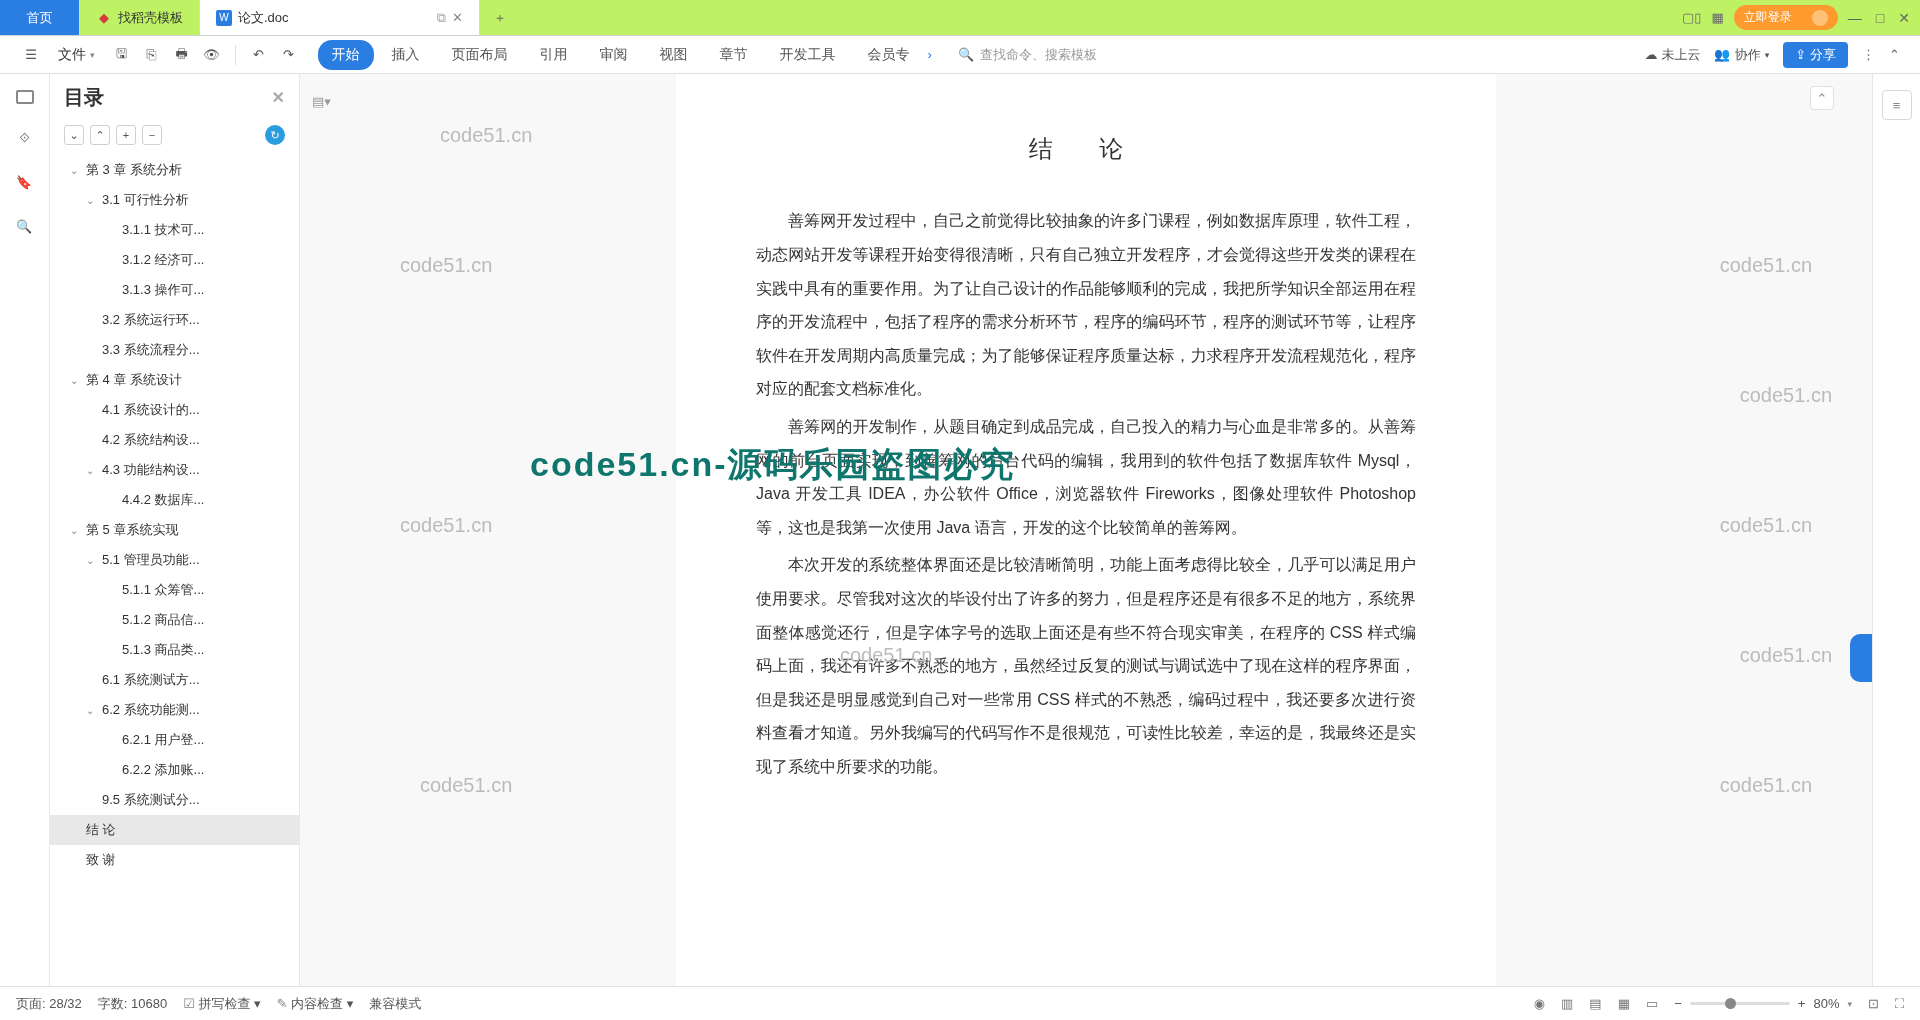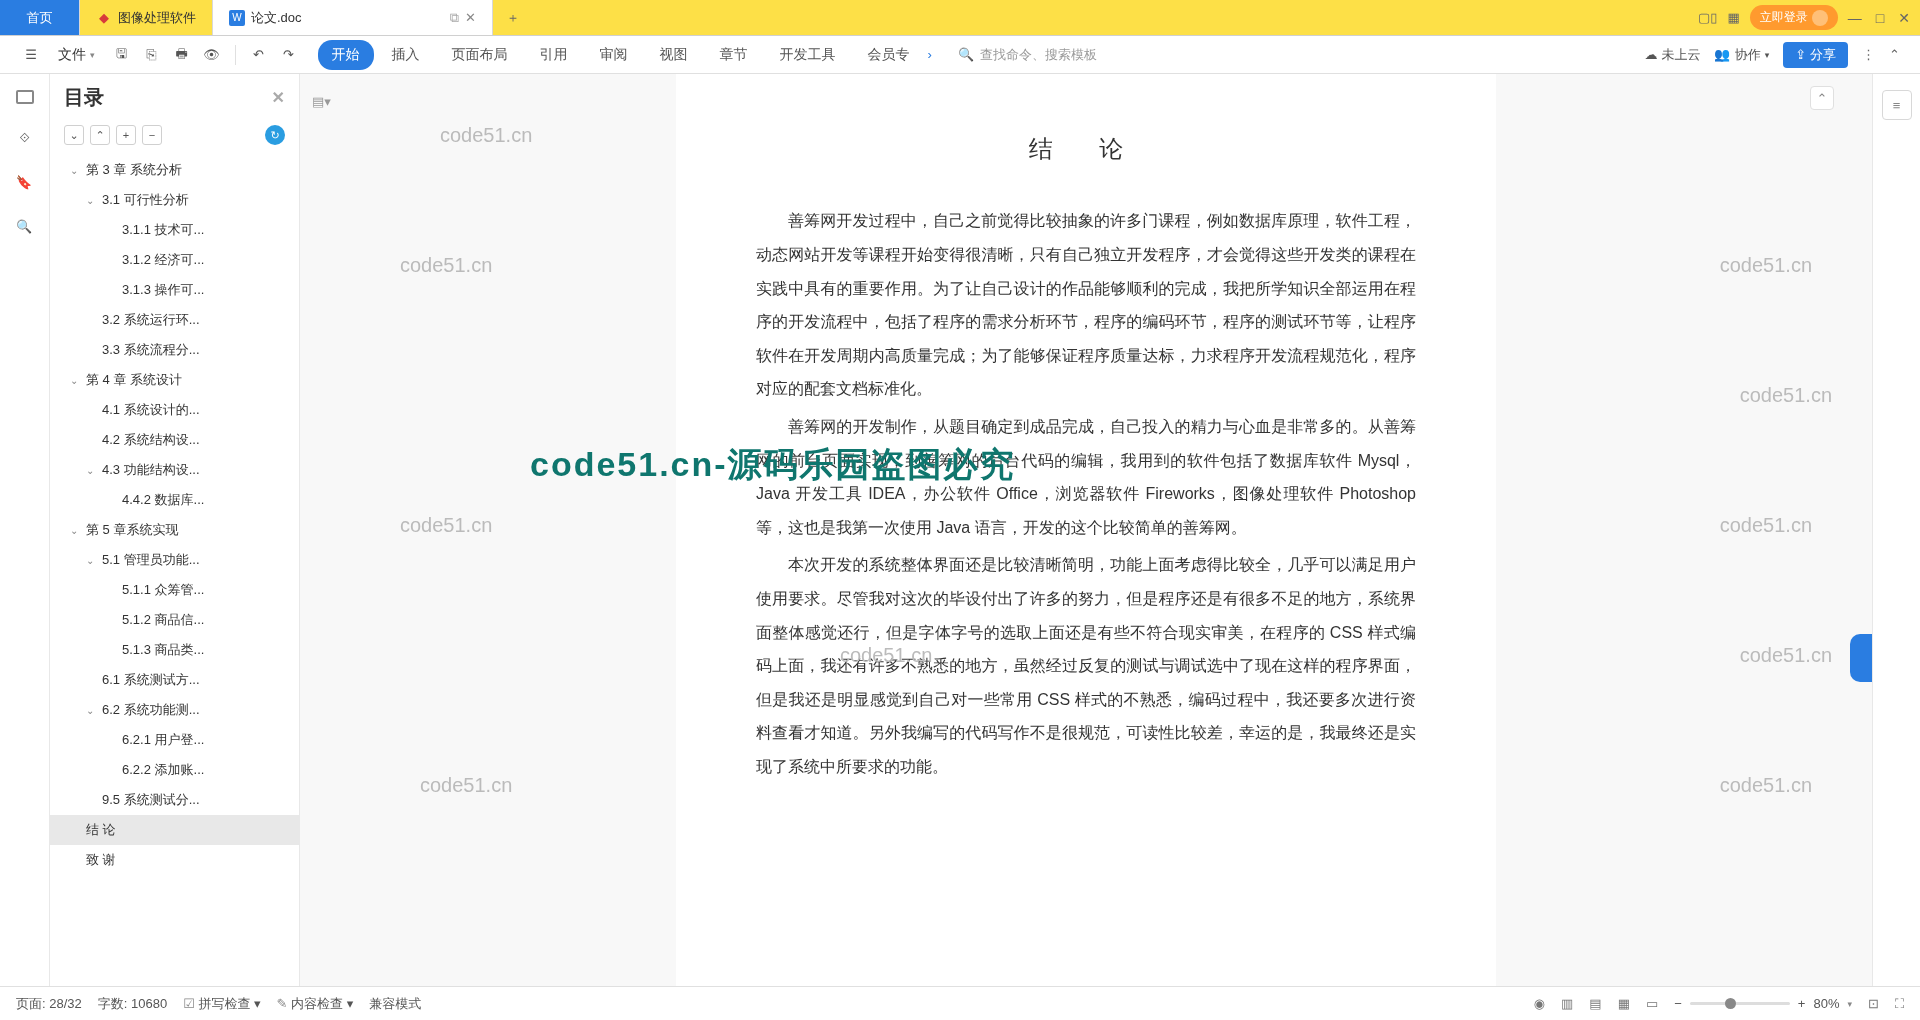--- a/index.html
+++ b/index.html
@@ -1,28 +1,28 @@
 <!DOCTYPE html>
 <html><head>
 <meta charset="utf-8">
 <style>
 *{margin:0;padding:0;box-sizing:border-box;font-family:"Microsoft YaHei",sans-serif}
 body{background:#fff;color:#333;font-size:13px;overflow:hidden}
 .app{display:flex;flex-direction:column;height:1020px;width:1920px;position:relative}
 
-.tab-bar{height:36px;background:#fde047;display:flex;align-items:stretch;border-bottom:1px solid #d0d0d0}
+.tab-bar{height:36px;background:#bef264;display:flex;align-items:stretch;border-bottom:1px solid #d0d0d0}
 .tab{display:flex;align-items:center;padding:0 16px;gap:6px;font-size:13px;border-right:1px solid #d8d8d8;cursor:pointer}
 .tab.home{background:#2a7de1;color:#fff;min-width:80px;justify-content:center}
 .tab.active{background:#fff;color:#333}
 .tab .tab-icon{width:16px;height:16px;display:inline-flex;align-items:center;justify-content:center}
 .tab .x{margin-left:auto;color:#888}
 .tab-plus{width:40px;display:flex;align-items:center;justify-content:center;color:#666;cursor:pointer}
 .tab-right{margin-left:auto;display:flex;align-items:center;gap:10px;padding-right:10px}
 .win-btns{display:flex;gap:14px;color:#666;font-size:14px}
-.login-btn{background:#ff9a2e;color:#fff;border-radius:14px;padding:4px 10px;display:flex;align-items:center;gap:4px;font-size:12px}
+.login-btn{background:#ff9a2e;color:#fff;border-radius:14px;padding:4px 10px;display:flex;align-items:center;gap:20px;font-size:12px}
 
 .ribbon{height:38px;border-bottom:1px solid #e0e0e0;display:flex;align-items:center;padding:0 20px;gap:8px}
 .r-icon{width:22px;height:22px;display:flex;align-items:center;justify-content:center;color:#555;cursor:pointer}
 .file-menu{display:flex;align-items:center;gap:4px;color:#333;font-size:14px;padding:0 8px}
 .sep{width:1px;height:20px;background:#e0e0e0;margin:0 4px}
 .ribbon-tabs{display:flex;gap:4px;margin-left:10px}
 .ribbon-tab{padding:6px 14px;font-size:14px;color:#555;cursor:pointer;border-radius:4px}
 .ribbon-tab.active{background:#2a7de1;color:#fff;border-radius:14px}
 .search-box{margin-left:18px;display:flex;align-items:center;gap:6px;color:#999;font-size:13px}
 .ribbon-right{margin-left:auto;display:flex;align-items:center;gap:14px}
@@ -65,21 +65,21 @@
 </style>
 </head>
 <body>
 
 <div class="app">
 
   <div class="tab-bar">
     <div class="tab home">首页</div>
     <div class="tab">
       <span class="tab-icon" style="color:#d83b3b">◆</span>
-      <span>图像处理软件</span>
+      <span>找稻壳模板</span>
     </div>
     <div class="tab active" style="min-width:280px">
       <span class="tab-icon" style="background:#2a7de1;color:#fff;font-size:10px;border-radius:2px;width:16px;height:16px">W</span>
       <span>论文.doc</span>
       <span style="flex:1"></span>
       <span style="color:#aaa">⧉</span>
       <span class="x">✕</span>
     </div>
     <div class="tab-plus">＋</div>
     <div class="tab-right">

